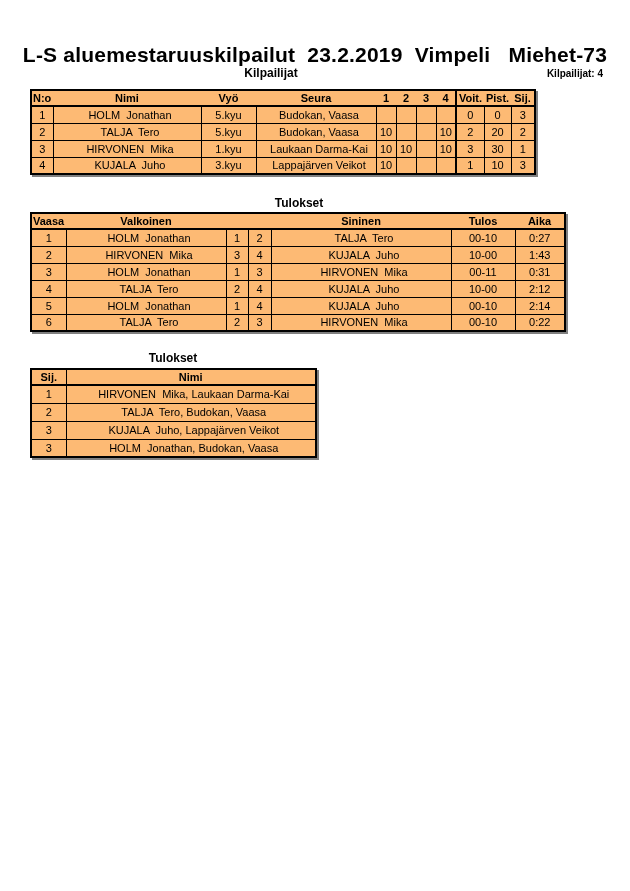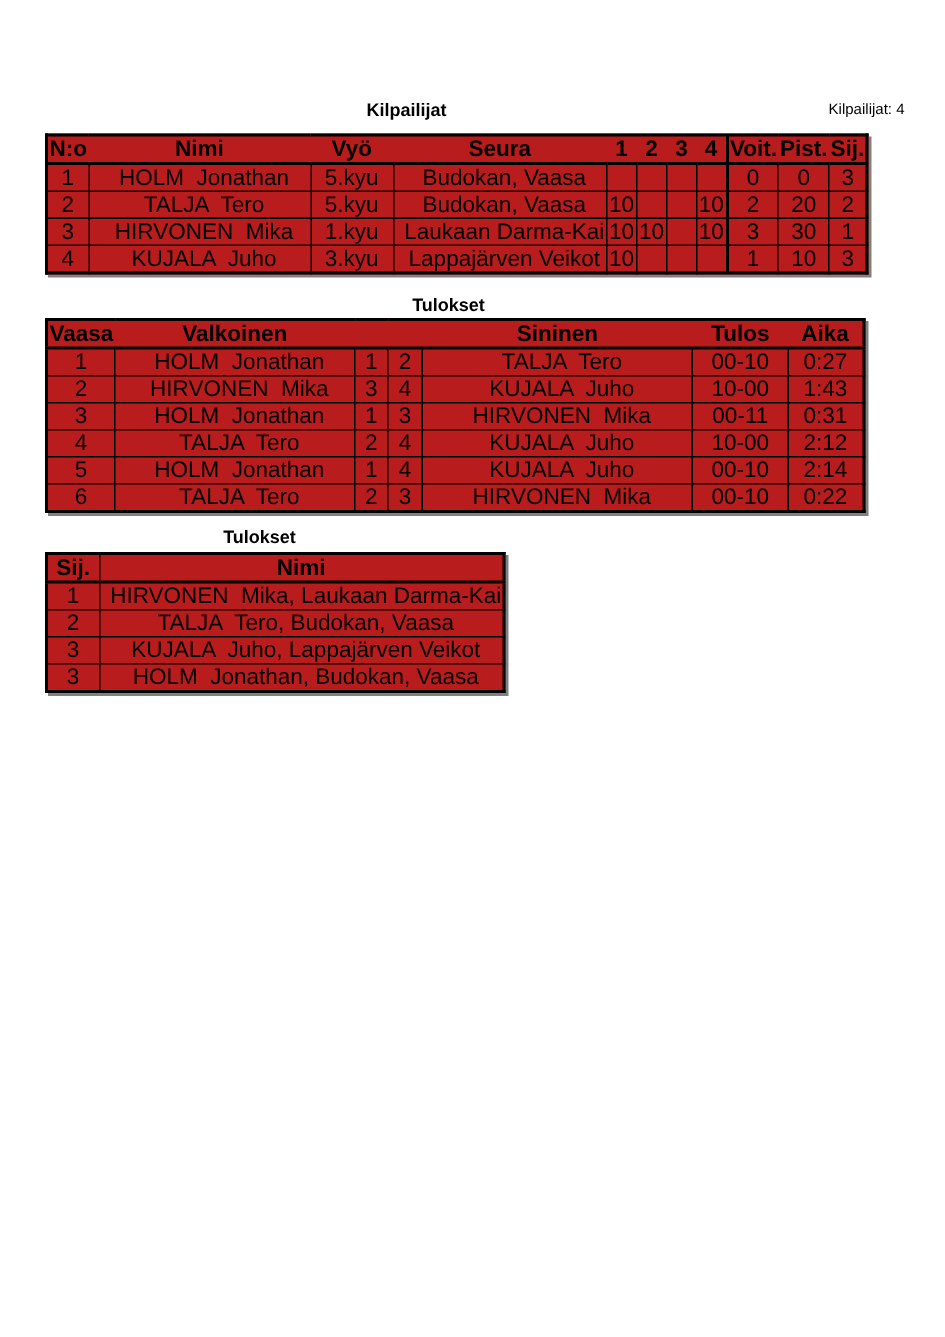--- a/index.html
+++ b/index.html
@@ -19,31 +19,31 @@
   }
   .sec-heading {
     position: absolute; font-size: 12px; font-weight: bold;
     transform: translateX(-50%); white-space: pre;
   }
   .h-kilpailijat { left: 251px; top: 66px; margin-left: 20px; }
   .h-ottelut   { left: 299px; top: 196px; }
   .h-tulokset  { left: 173px; top: 351px; }
   .count-label {
     position: absolute; top: 68px; right: 27px;
-    font-size: 10px; font-weight: normal;
+    font-size: 10px; font-weight: bold;
   }
 
   table.report {
     position: absolute;
     border-collapse: collapse;
     table-layout: fixed;
-    background: #b91c1c;
+    background: #fdba74;
     border: 2px solid #000;
     box-shadow: 2px 2px 0 0 #808080;
-    font-size: 15px;
+    font-size: 11px;
   }
   .report th {
     border: 0; border-bottom: 2px solid #000;
     font-weight: bold; text-align: center;
     height: 16px; white-space: pre; overflow: hidden;
     padding: 0 1px;
   }
   .report td {
     border: 1px solid #000;
     text-align: center; font-weight: normal;
@@ -58,20 +58,21 @@
   #tbl-kilpailijat { left: 30px; top: 89px; }
   #tbl-ottelut     { left: 30px; top: 212px; }
   #tbl-tulokset    { left: 30px; top: 368px; }
   #tbl-tulokset td { height: 18px; }
 </style>
 </head>
 <body>
 
 <div class="page">
 
+  <div class="doc-title">L-S aluemestaruuskilpailut  23.2.2019  Vimpeli   Miehet-73</div>
 
   <div class="sec-heading h-kilpailijat">Kilpailijat</div>
   <div class="count-label">Kilpailijat: 4</div>
 
   <table class="report" id="tbl-kilpailijat">
     <colgroup>
       <col style="width:22px">
         <col style="width:148px">
         <col style="width:55px">
         <col style="width:120px">

